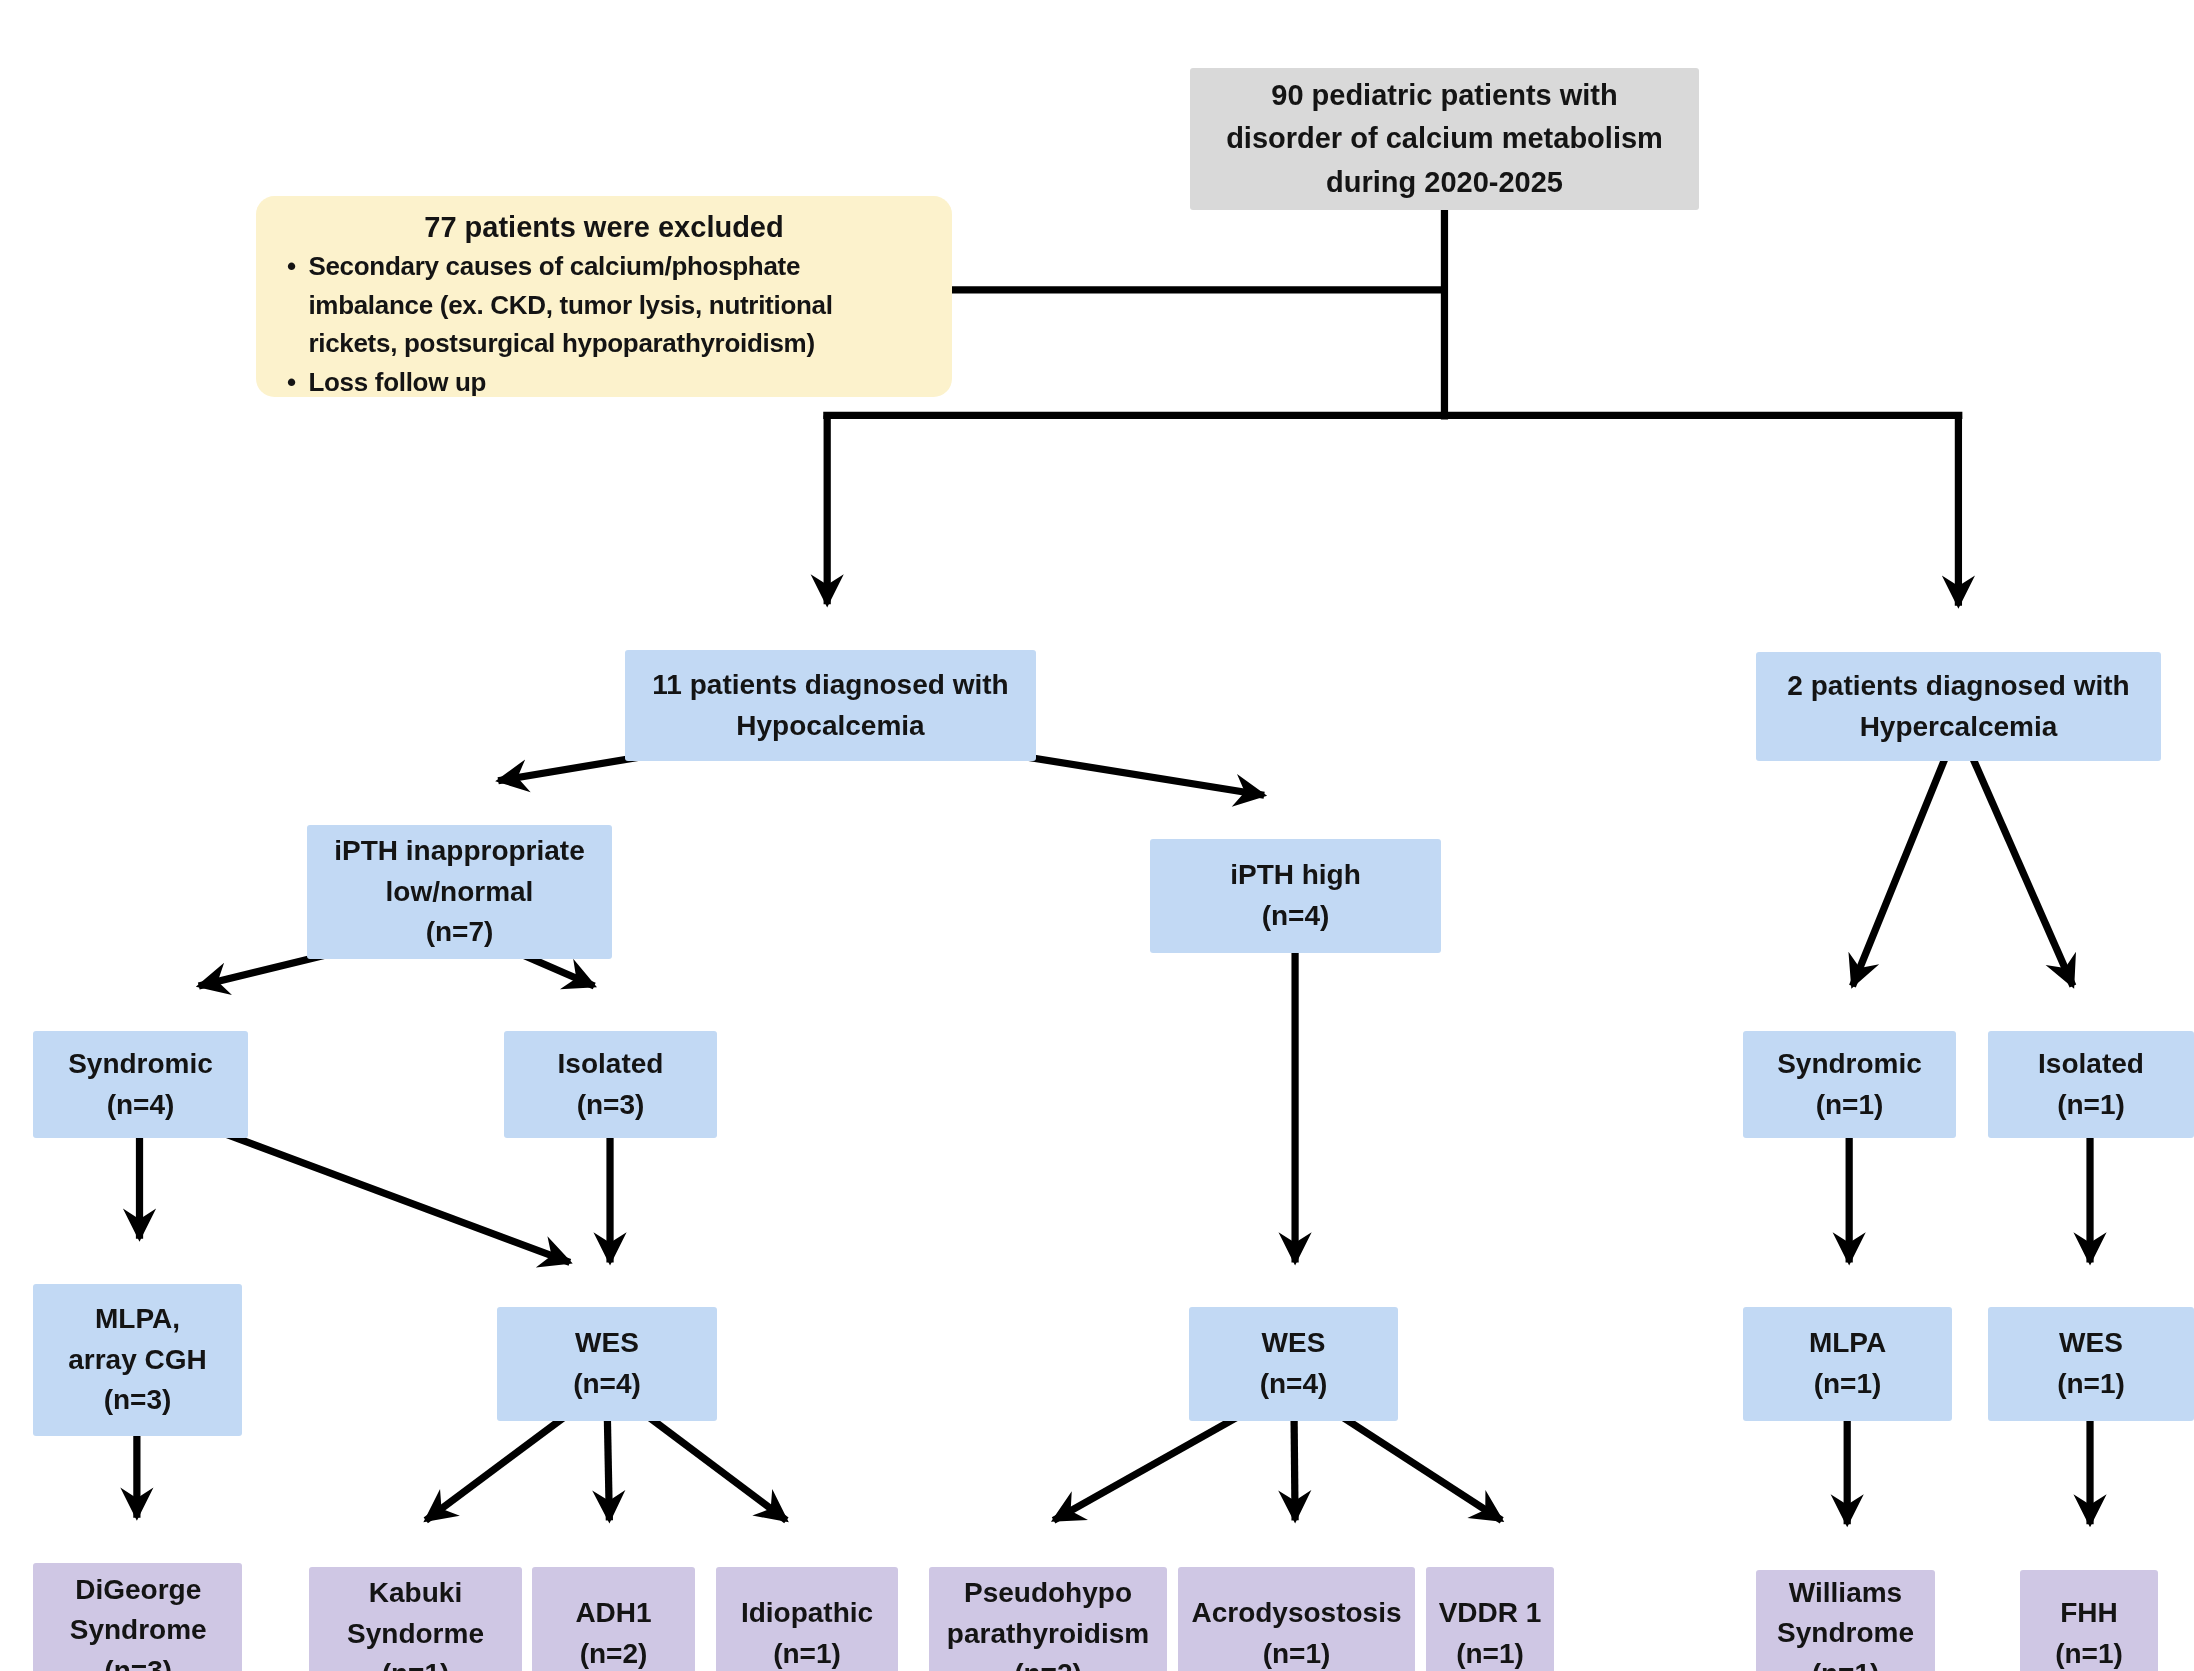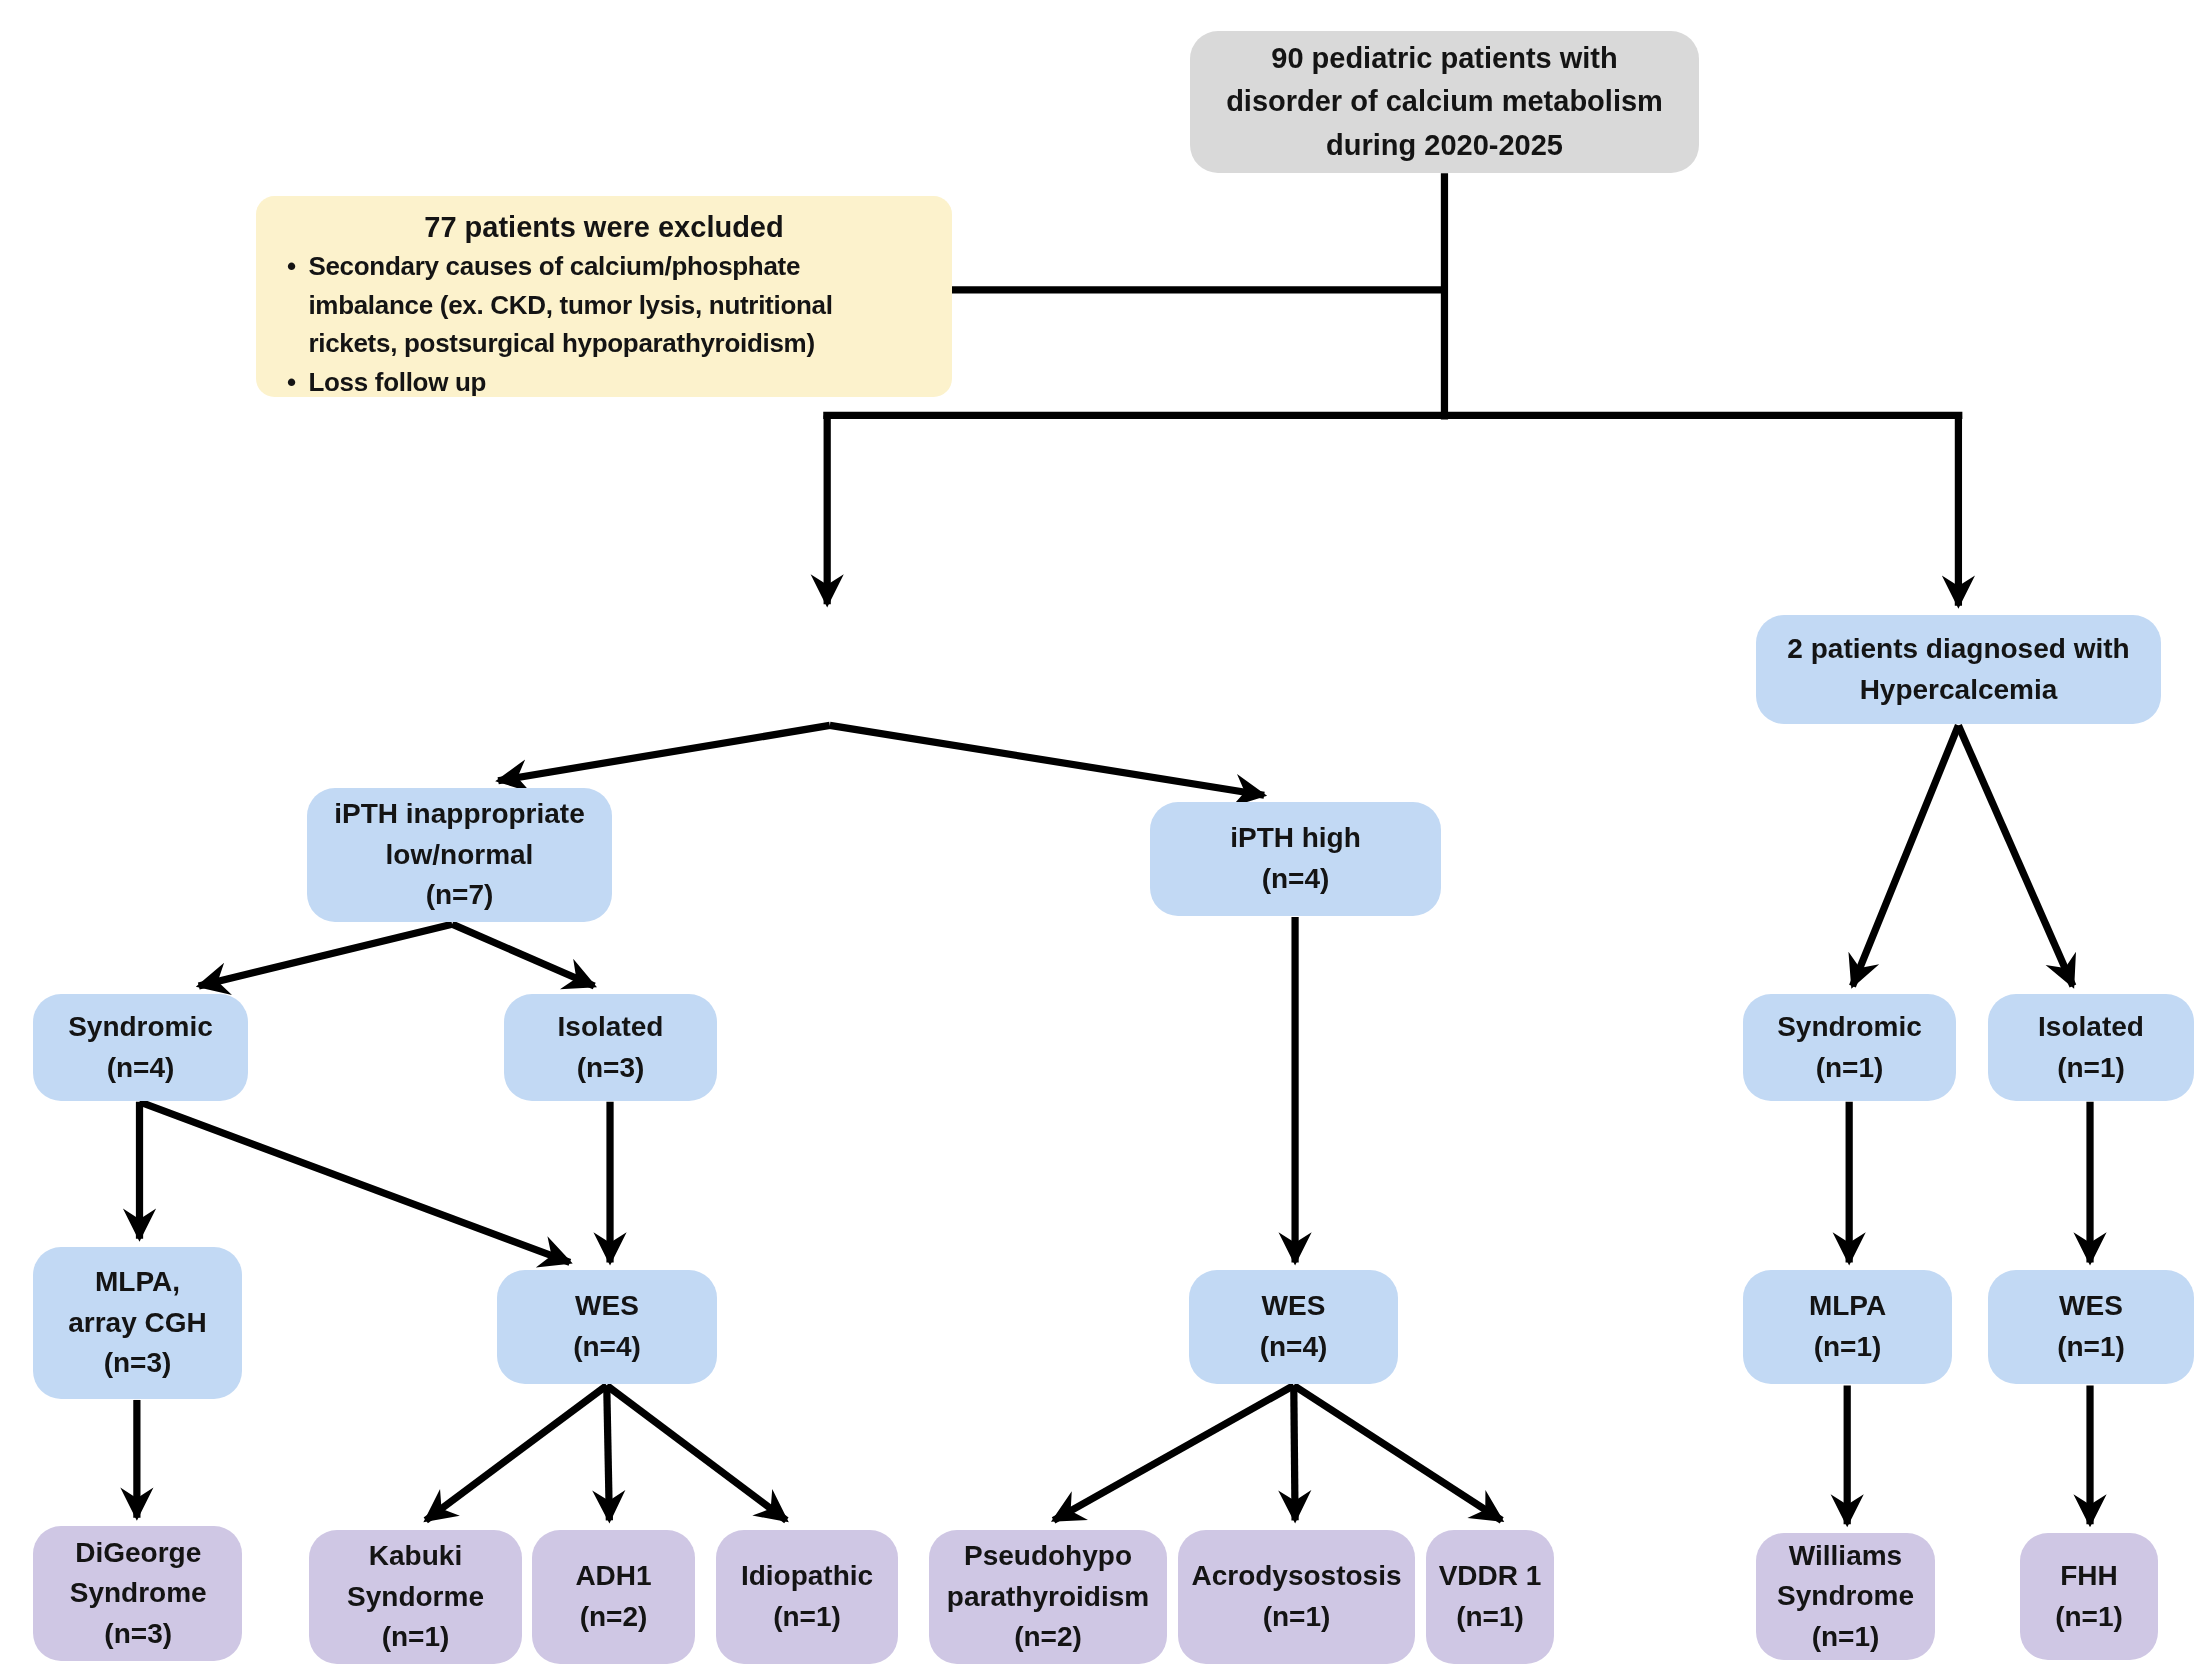--- a/index.html
+++ b/index.html
@@ -3,22 +3,22 @@
 <meta charset="utf-8">
 <style>
   html,body{margin:0;padding:0;background:#ffffff;}
   .canvas{
     position:relative;width:2194px;height:1672px;background:#ffffff;
     font-family:"Liberation Sans",sans-serif;font-weight:700;color:#141414;
   }
   .layer{position:absolute;left:0;top:0;width:2194px;height:1672px;pointer-events:none;}
   .node{
     position:absolute;display:flex;align-items:center;justify-content:center;
-    text-align:center;border-radius:28px;white-space:pre-line;
-    font-size:28px;line-height:1.45;padding:4px 6.6px;box-sizing:border-box;
+    text-align:center;border-radius:3px;white-space:pre-line;
+    font-size:28px;line-height:1.45;padding:4px 6.6px;box-sizing:border-box;margin-top:37px;
   }
   .blue{background:#c2d9f4;}
   .purple{background:#cfc7e4;}
   .gray{background:#d9d9d9;font-size:29px;line-height:1.5;}
   .note{
     position:absolute;background:#fcf2cc;border-radius:18.4px;box-sizing:border-box;
     padding:10.5px 18.4px 6.6px 18.4px;
   }
   .note-title{text-align:center;font-size:29px;line-height:1.4;}
   .bullet{display:flex;align-items:flex-start;font-size:26px;line-height:1.48;letter-spacing:-0.3px;}
@@ -77,20 +77,22 @@
       <span class="btext">Secondary causes of calcium/phosphate
 imbalance (ex. CKD, tumor lysis, nutritional
 rickets, postsurgical hypoparathyroidism)</span>
     </div>
     <div class="bullet">
       <span class="dot">•</span>
       <span class="btext">Loss follow up</span>
     </div>
   </div>
 
+  <div class="node blue" style="left:625px;top:613px;width:411px;height:111px;">11 patients diagnosed with
+Hypocalcemia</div>
   <div class="node blue" style="left:1756px;top:615px;width:405px;height:109px;">2 patients diagnosed with
 Hypercalcemia</div>
 
   <div class="node blue" style="left:307px;top:788px;width:305px;height:134px;">iPTH inappropriate
 low/normal
 (n=7)</div>
   <div class="node blue" style="left:1150px;top:802px;width:291px;height:114px;">iPTH high
 (n=4)</div>
 
   <div class="node blue" style="left:33px;top:994px;width:215px;height:107px;">Syndromic

